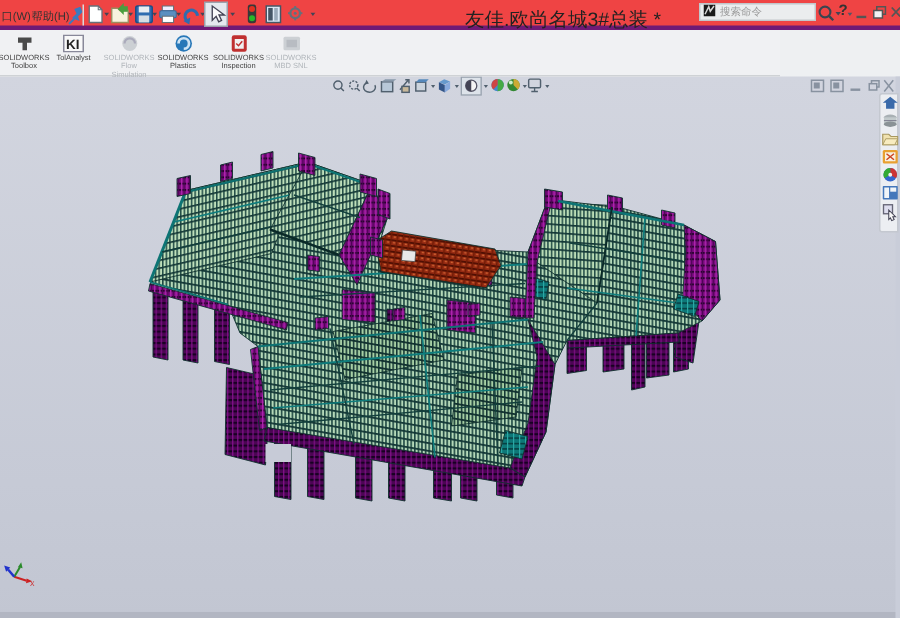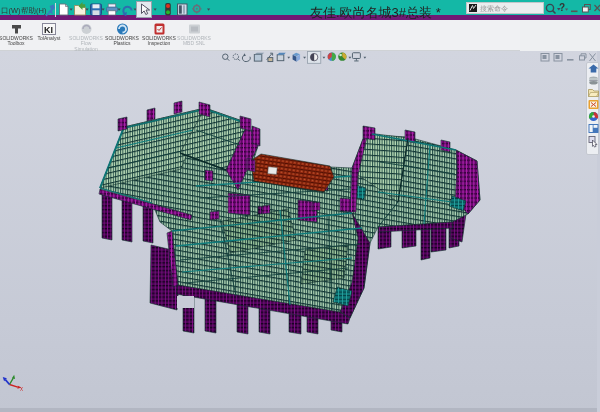--- a/index.html
+++ b/index.html
@@ -1,15 +1,15 @@
 <!DOCTYPE html>
 <html><head><meta charset="utf-8"><style>
 *{margin:0;padding:0;box-sizing:border-box}
 body{width:600px;height:412px;font-family:"Liberation Sans",sans-serif;overflow:hidden;position:relative;background:#eef0f2}
-.titlebar{position:absolute;left:0;top:0;width:600px;height:20px;background:#14b8a6;border-bottom:5px solid #701a75}
+.titlebar{position:absolute;left:0;top:0;width:600px;height:20px;background:#ef4444;border-bottom:3px solid #701a75}
 .menu{position:absolute;top:6px;font-size:7.5px;color:#333}
 .ribbon{position:absolute;left:0;top:20px;width:520px;height:31px;background:#f0f1f3;border-bottom:1px solid #cfd2d5}
 .rbtn{position:absolute;top:3px;text-align:center;font-size:5px;line-height:5.2px;color:#444}
 .rbtn.dis{color:#b0b5ba}
 .viewport{position:absolute;left:0;top:51px;width:600px;height:361px;background:linear-gradient(#d2d5df,#c6cad6 75%,#c2c6d2)}
 .vframe-b{position:absolute;left:0;top:408px;width:600px;height:4px;background:#b2b6c2}
 .vframe-r{position:absolute;left:597px;top:51px;width:3px;height:361px;background:#c9cdd9}
 .tstrip{position:absolute;left:586px;top:62px;width:13px;background:#eceef2;border:1px solid #c4c8d0;border-radius:2px 0 0 2px}
 .searchbox{position:absolute;left:466px;top:2px;width:78px;height:12px;background:#ebedee;border:1px solid #c2c6ca;font-size:7px;color:#999;line-height:11px}
 </style></head><body>

